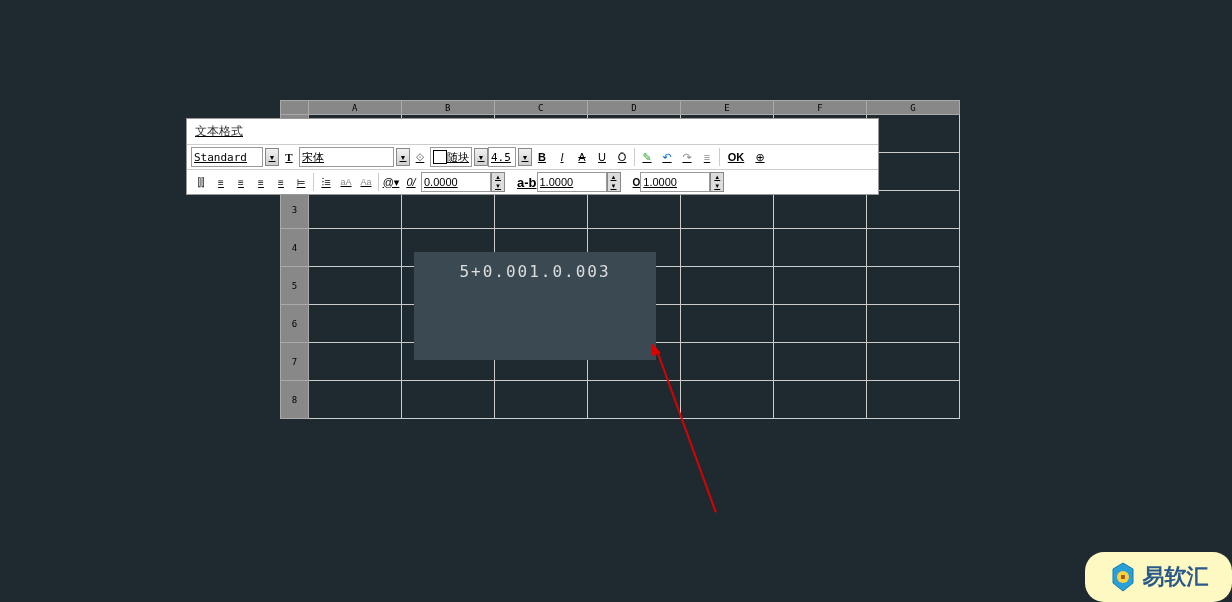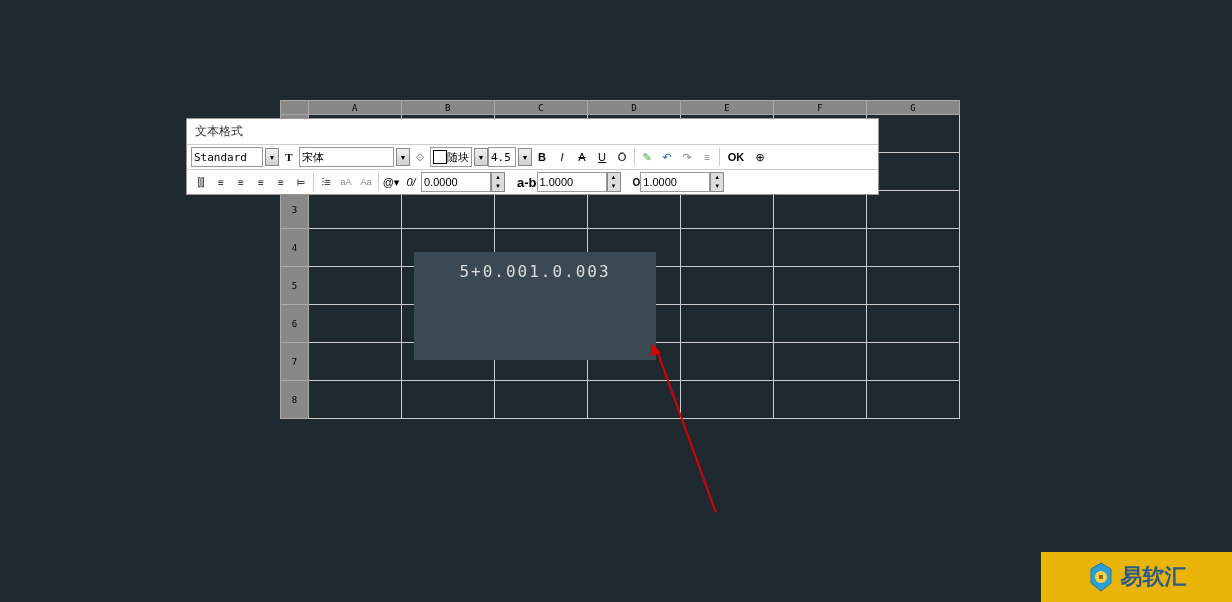--- a/index.html
+++ b/index.html
@@ -72,20 +72,21 @@
     
     
     .text-format-panel {
       position: absolute;
       left: 186px;
       top: 118px;
       width: 693px;
       background: #fff;
       border: 1px solid #999;
       font-size: 12px;
+      text-decoration: underline;
     }
     .panel-title {
       padding: 4px 8px;
       font-size: 12px;
       color: #333;
     }
     .toolbar-row {
       display: flex;
       align-items: center;
       padding: 2px 4px;
@@ -158,30 +159,31 @@
       background: #ccc;
       margin: 0 2px;
     }
     .font-icon { font-weight: bold; font-family: serif; }
     
     
     .watermark {
       position: absolute;
       right: 0;
       bottom: 0;
-      width: 191px;
+      width: 147px;
       height: 50px;
-      background: #eab308;
+      background: #fef9c3;
       display: flex;
       align-items: center;
       justify-content: center;
       gap: 6px;
       font-size: 22px;
       font-weight: bold;
       color: #2a5a8a;
+      border-radius: 19px;
     }
     .wm-icon {
       width: 28px;
       height: 32px;
       position: relative;
     }
     
     
     .arrow-line {
       position: absolute;

